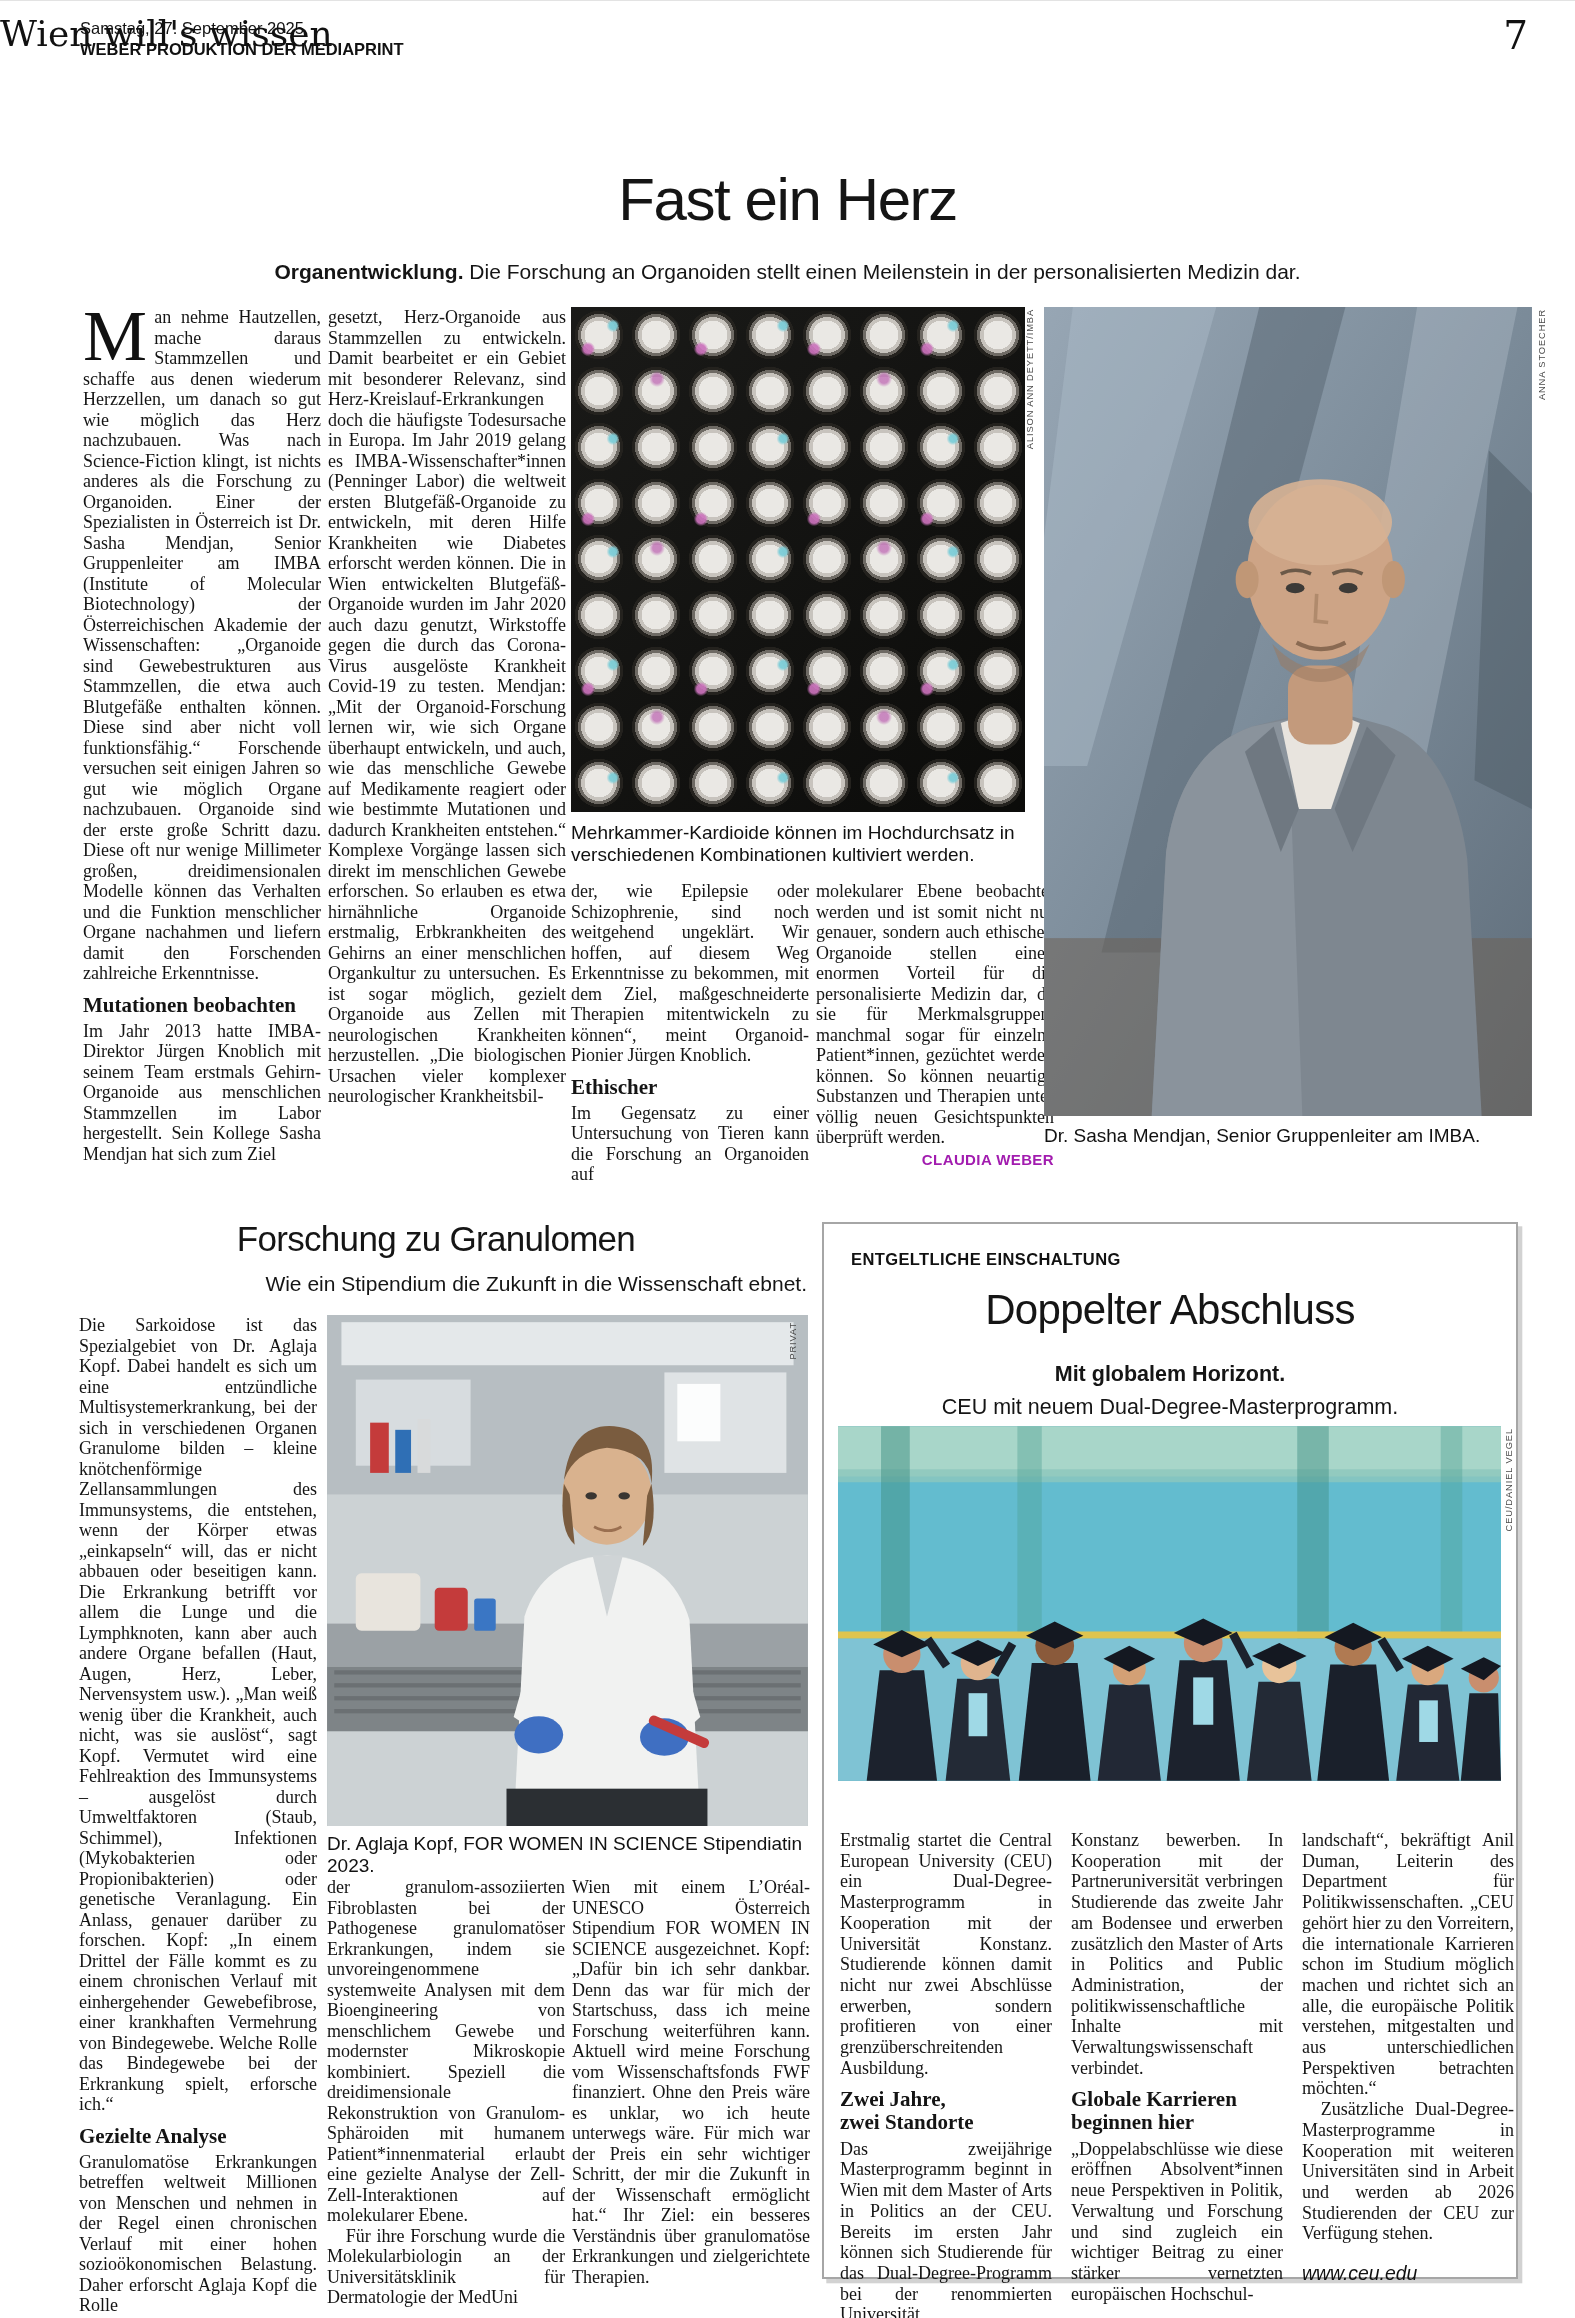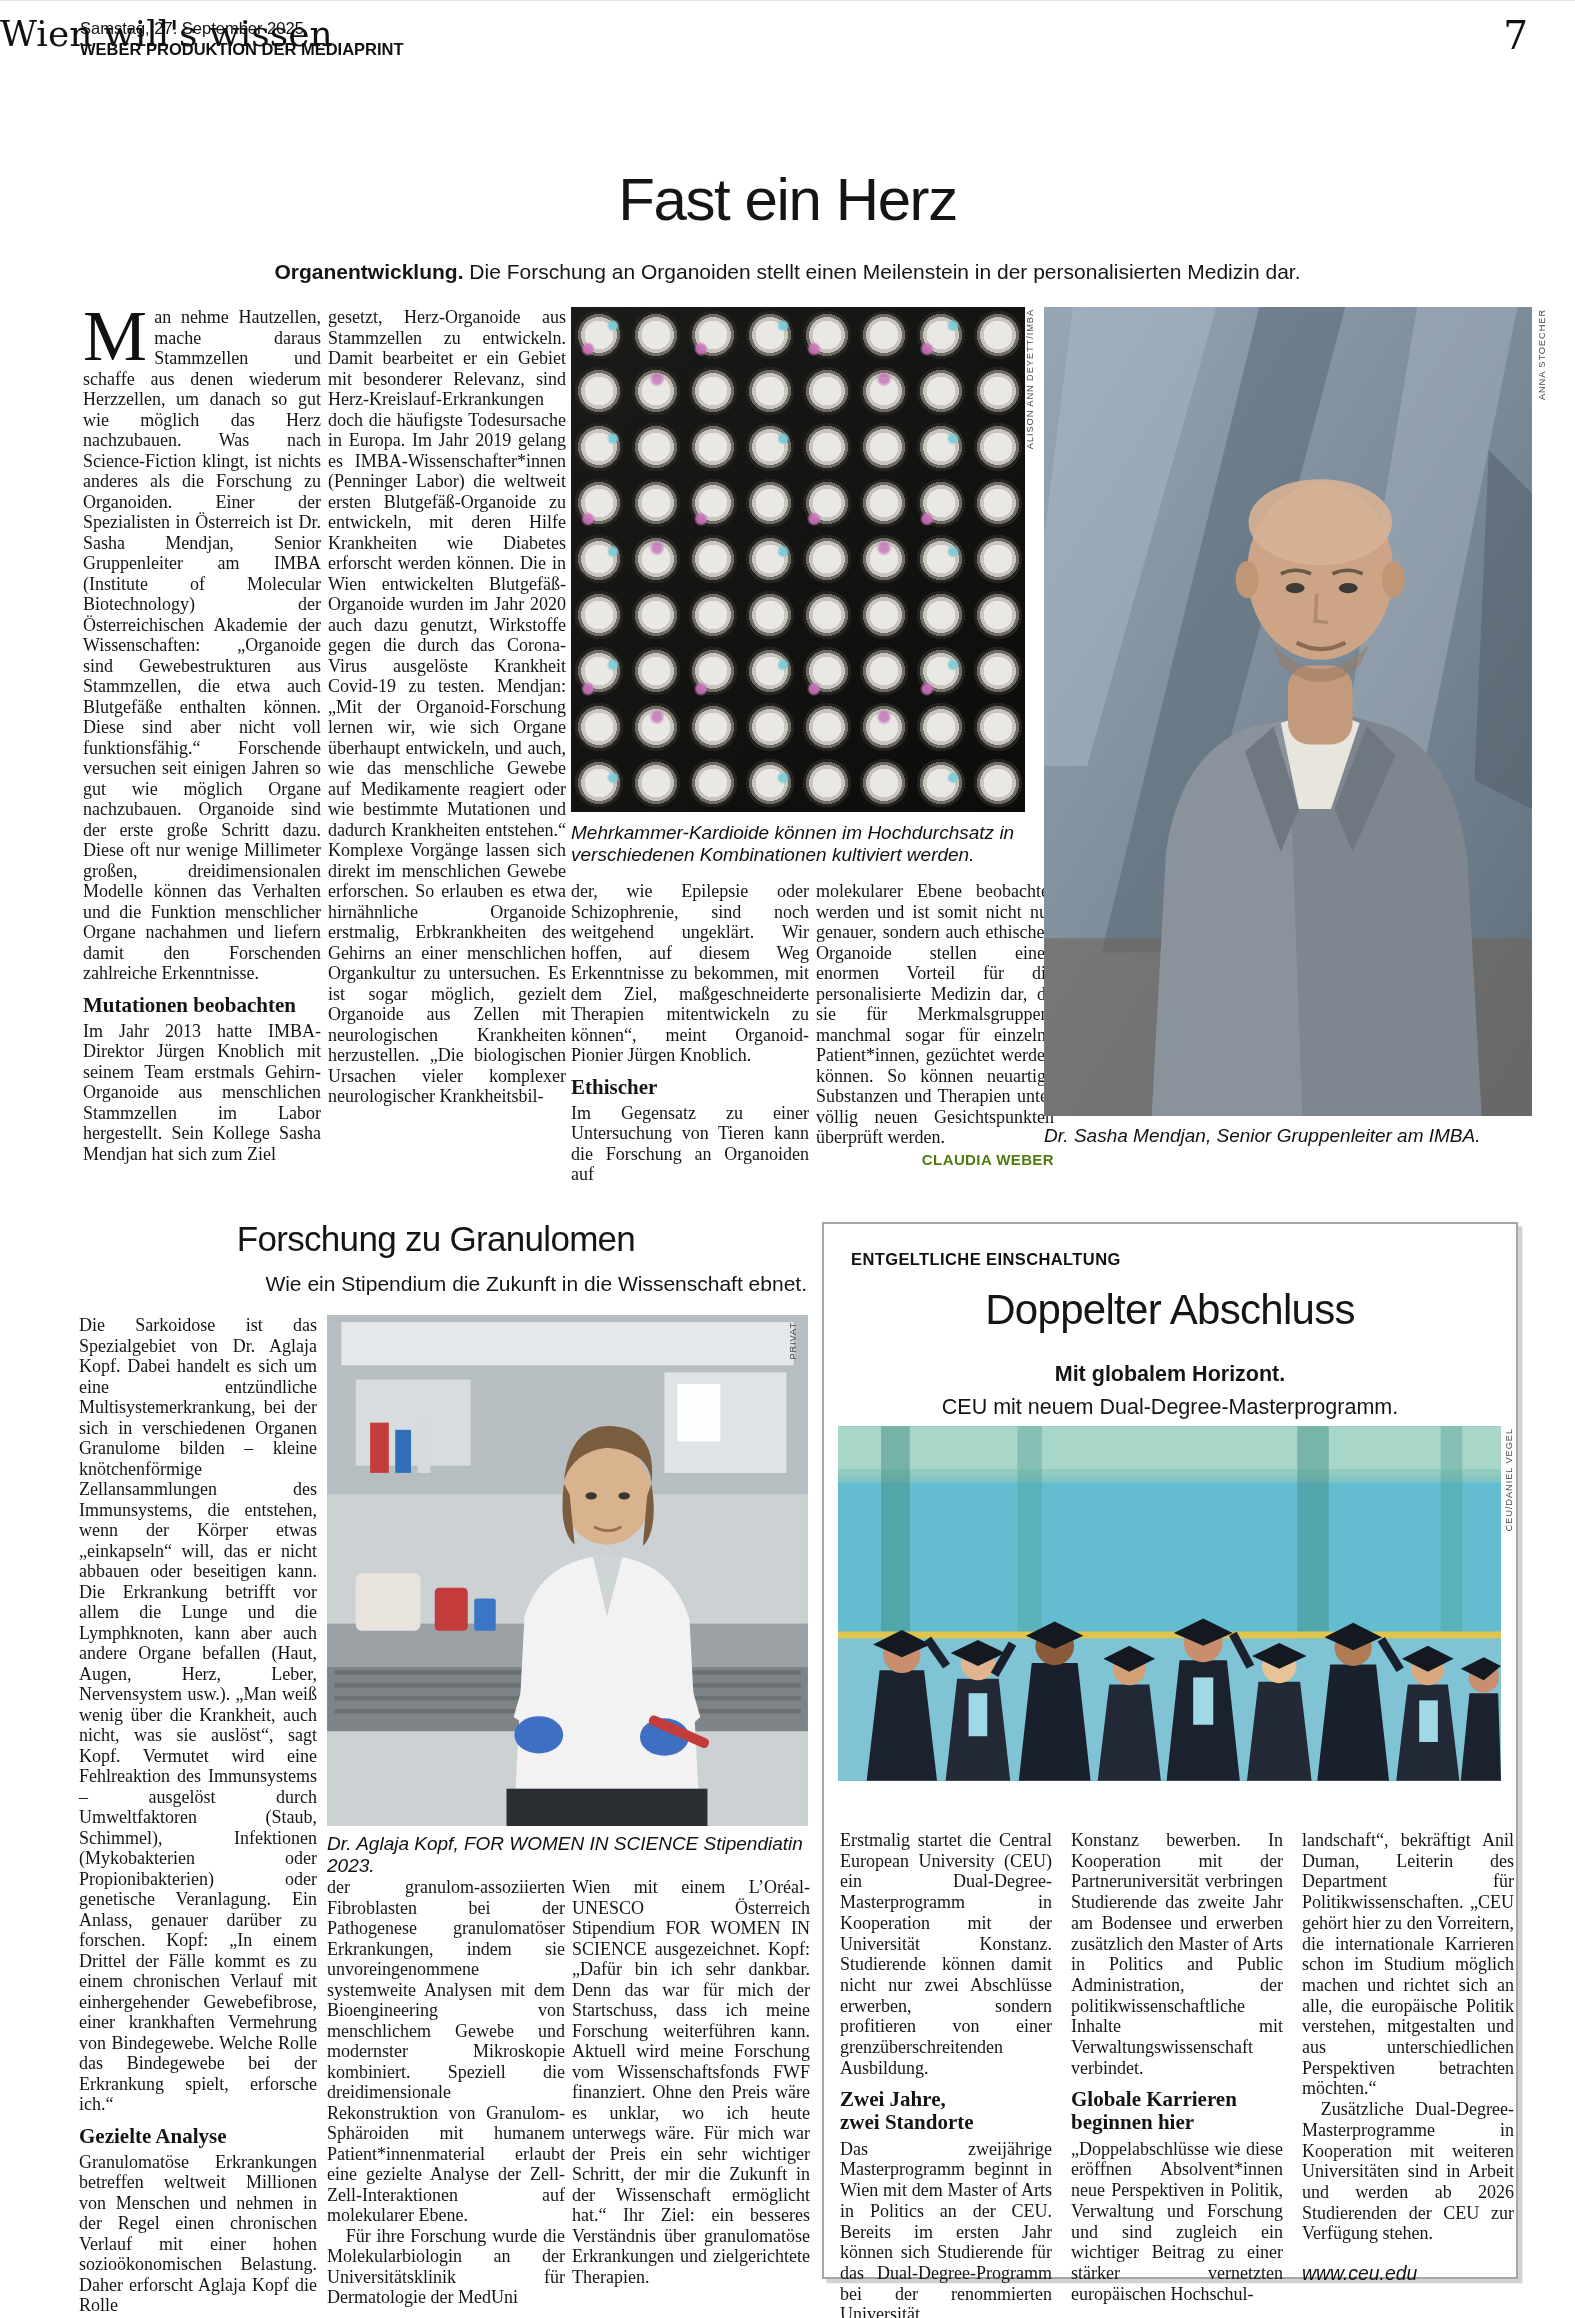--- a/index.html
+++ b/index.html
@@ -22,23 +22,23 @@
   
   .col{position:absolute;text-align:justify;font-size:18px;line-height:20.5px;color:#141414;hyphens:auto;}
   .col p{margin:0 0 0 0;}
   .col p + p{margin-top:0;}
   .bodyhead{font-family:"Liberation Serif",serif;font-weight:bold;font-size:21px;line-height:23px;
             margin:10px 0 4.3px 0;text-align:left;}
   .dropcap::first-letter{float:left;font-size:72px;line-height:57px;padding:1.4px 7.2px 0 0;
             font-family:"Liberation Serif",serif;color:#111;}
   .indent{text-indent:18.7px;}
   .byline{float:right;font-family:"Liberation Sans",sans-serif;font-weight:bold;font-size:15px;
-          letter-spacing:0.4px;color:#4d7c0f;padding-top:2.9px;}
-  
-  .caption{font-family:"Liberation Sans",sans-serif;font-size:19px;line-height:22px;color:#111;text-align:left;font-style:italic;}
+          letter-spacing:0.4px;color:#a21caf;padding-top:2.9px;}
+  
+  .caption{font-family:"Liberation Sans",sans-serif;font-size:19px;line-height:22px;color:#111;text-align:left;}
   .vcredit{writing-mode:vertical-rl;transform:rotate(180deg);font-family:"Liberation Sans",sans-serif;
            font-size:9.3px;letter-spacing:0.9px;color:#4a4a4a;white-space:nowrap;}
   
   .photo{position:absolute;overflow:hidden;background:#9aa4ad;}
   .micro{background-color:#0e0e0c;
     background-image:
       radial-gradient(circle 6.5px at 42px 18.7px, rgba(125,205,215,.95) 0 3.6px, transparent 6.5px),
       radial-gradient(circle 7.2px at 17px 42px, rgba(205,115,190,.9) 0 4.3px, transparent 7.2px),
       radial-gradient(circle 8px at 86px 72px, rgba(190,105,180,.75) 0 4.3px, transparent 8px),
       radial-gradient(circle 24.4px at 28px 28px, #eae8e4 0 14.4px, #c7c3bd 14.4px 18px, #6e6a64 18px 21px, #24221e 21px 24px, transparent 24.4px),

